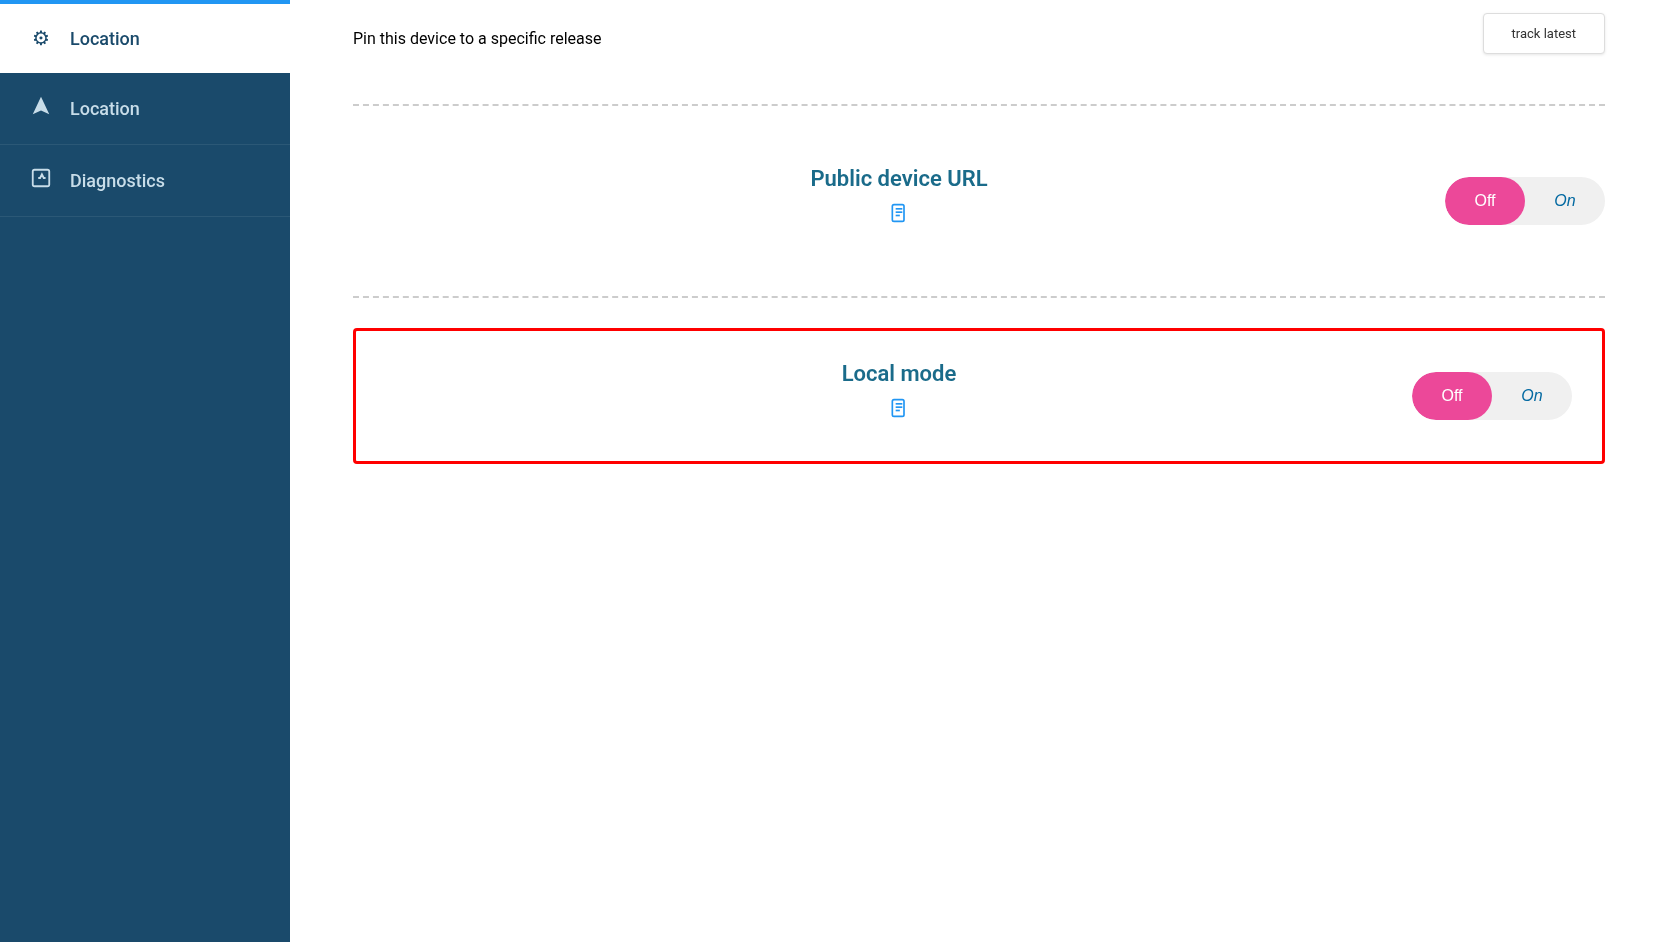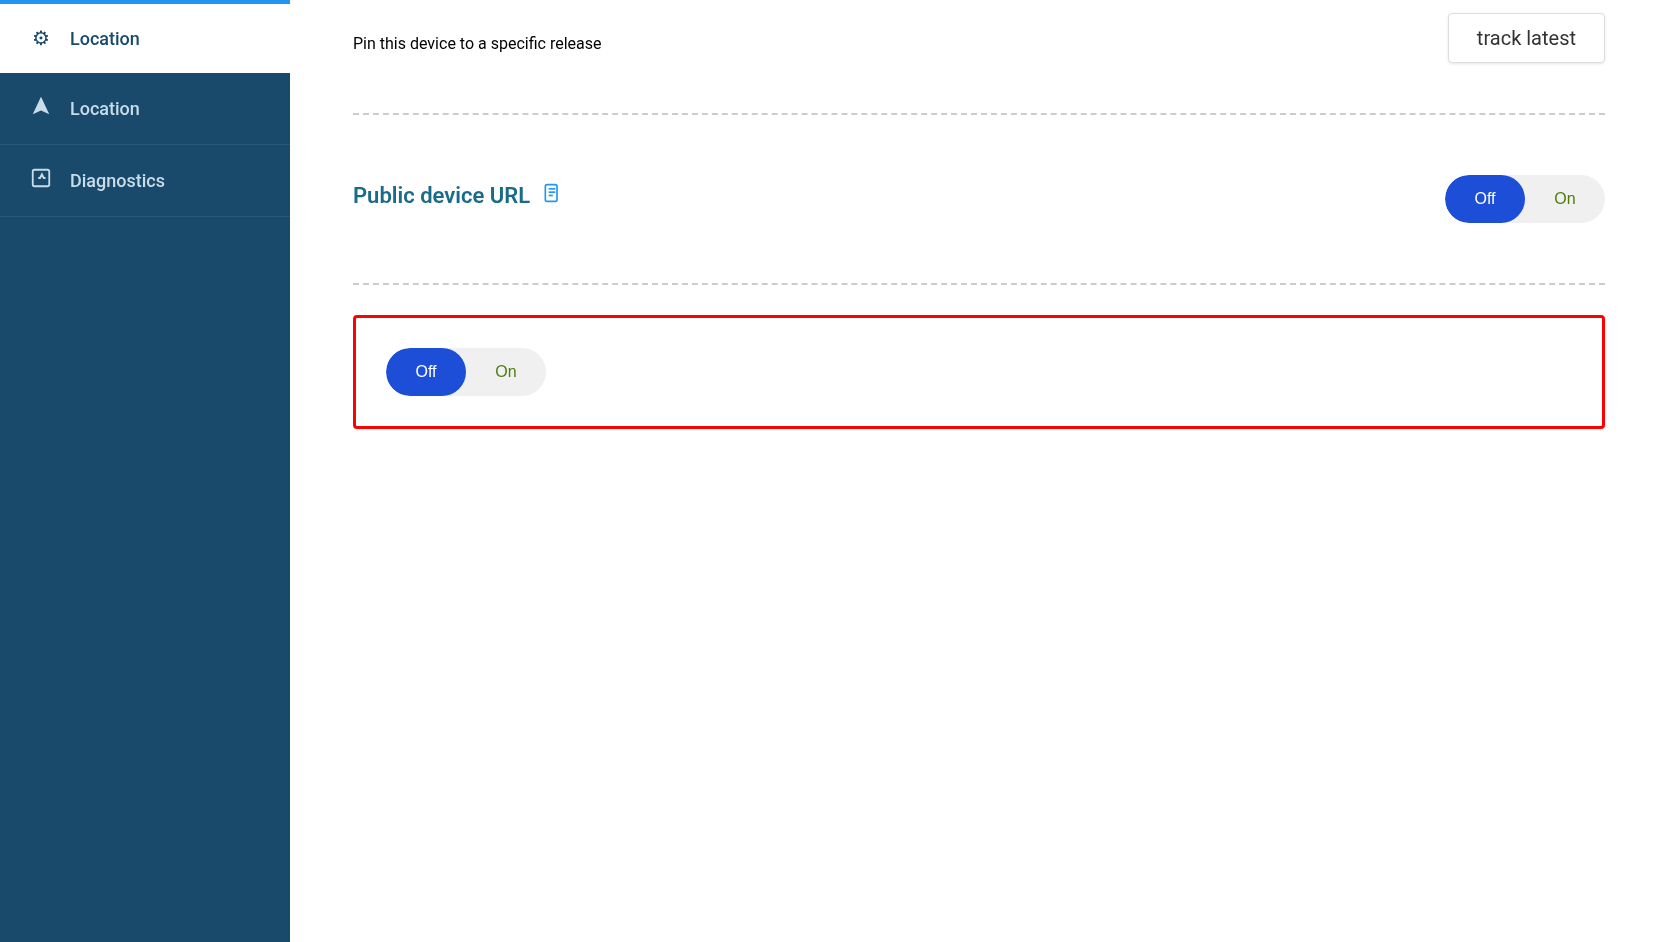--- a/index.html
+++ b/index.html
@@ -66,21 +66,21 @@
     .release-info {
       flex: 1;
       padding-top: 10px;
     }
 
     .track-latest-badge {
       background: #ffffff;
       border: 1px solid #ddd;
       border-radius: 4px;
       padding: 12px 28px;
-      font-size: 20px;
+      font-size: 13px;
       color: #333;
       font-weight: 400;
       box-shadow: 0 1px 3px rgba(0,0,0,0.1);
       white-space: nowrap;
       margin-top: 0;
     }
 
     .divider {
       border: none;
       border-top: 2px dashed #ccc;
@@ -100,20 +100,21 @@
     }
 
     .setting-title {
       display: flex;
       align-items: center;
       gap: 12px;
       font-size: 22px;
       font-weight: 600;
       color: #1a6b8a;
       margin-bottom: 8px;
+      flex-direction: column;
     }
 
     .setting-title .doc-icon {
       color: #2196f3;
       font-size: 20px;
     }
 
     .setting-description {
       color: #555;
       font-size: 15px;
@@ -136,28 +137,29 @@
       height: 100%;
       border: none;
       cursor: pointer;
       font-size: 16px;
       font-weight: 500;
       transition: background 0.2s, color 0.2s;
       border-radius: 30px;
     }
 
     .toggle-btn.off-active {
-      background: #1d4ed8;
+      background: #ec4899;
       color: #ffffff;
       border-radius: 30px;
     }
 
     .toggle-btn.on-inactive {
       background: transparent;
-      color: #4d7c0f;
+      color: #0369a1;
+      font-style: italic;
     }
 
     .setting-row-inner {
       display: flex;
       align-items: center;
       justify-content: space-between;
     }
 
     .setting-text {
       flex: 1;
@@ -230,20 +232,33 @@
         <button class="toggle-btn off-active">Off</button>
         <button class="toggle-btn on-inactive">On</button>
       </div>
     </div>
   </div>
 
   <hr class="divider">
 
   <div class="setting-row highlighted">
     <div class="setting-row-inner">
+      <div class="setting-text">
+        <div class="setting-title">
+          <span>Local mode</span>
+          <span class="doc-icon">
+            <svg width="20" height="20" viewBox="0 0 24 24" fill="none" stroke="#2196f3" stroke-width="2">
+              <rect x="4" y="2" width="14" height="20" rx="2"></rect>
+              <line x1="8" y1="7" x2="16" y2="7"></line>
+              <line x1="8" y1="11" x2="16" y2="11"></line>
+              <line x1="8" y1="15" x2="13" y2="15"></line>
+            </svg>
+          </span>
+        </div>
+      </div>
       <div class="toggle-group">
         <button class="toggle-btn off-active">Off</button>
         <button class="toggle-btn on-inactive">On</button>
       </div>
     </div>
   </div>
 
 </main>
 
 </body></html>

